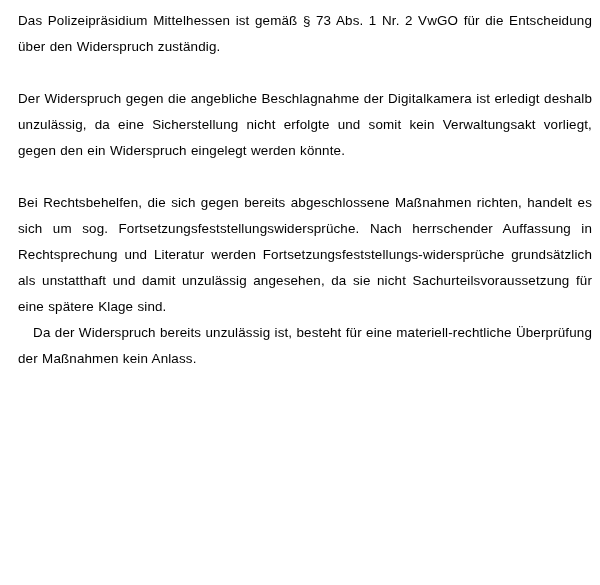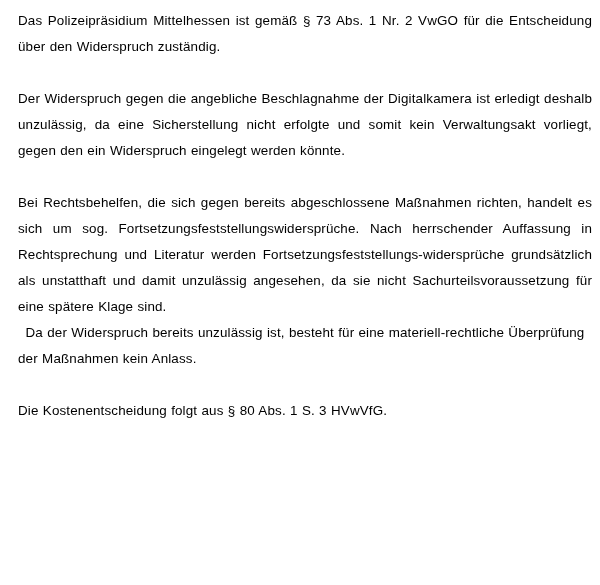--- a/index.html
+++ b/index.html
@@ -32,21 +32,21 @@
   .para {
     margin: 0;
     text-align: justify;
     text-align-last: left;
     word-spacing: 0.4px;
   }
   
   .gap-lg { height: 26px; }
   .gap-sm { height: 0px; }
   .last-left {
-    text-align: center;
+    text-align: right;
   }
   
   .doc-body .para {
     letter-spacing: 0.15px;
   }
 </style>
 </head>
 <body>
 
 <div class="page">
@@ -67,16 +67,15 @@
 
     <div class="gap-sm"></div>
 
 
     <div class="gap-sm"></div>
 
     <p class="para last-left">Da der Widerspruch bereits unzulässig ist, besteht für eine materiell-rechtliche Überprüfung der Maßnahmen kein Anlass.</p>
 
     <div class="gap-lg"></div>
 
-    <p class="para last-left">Die Kostenentscheidung folgt aus § 80 Abs. 1 S. 3 HVwVfG.</p>
 
   </div>
 </div>
 
 </body></html>

